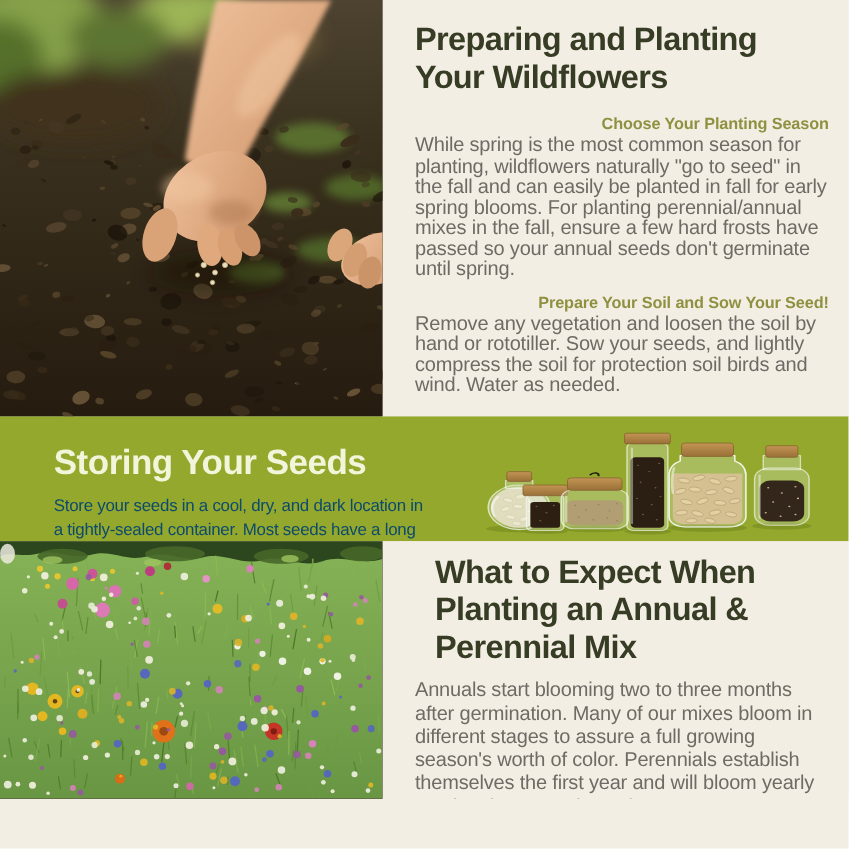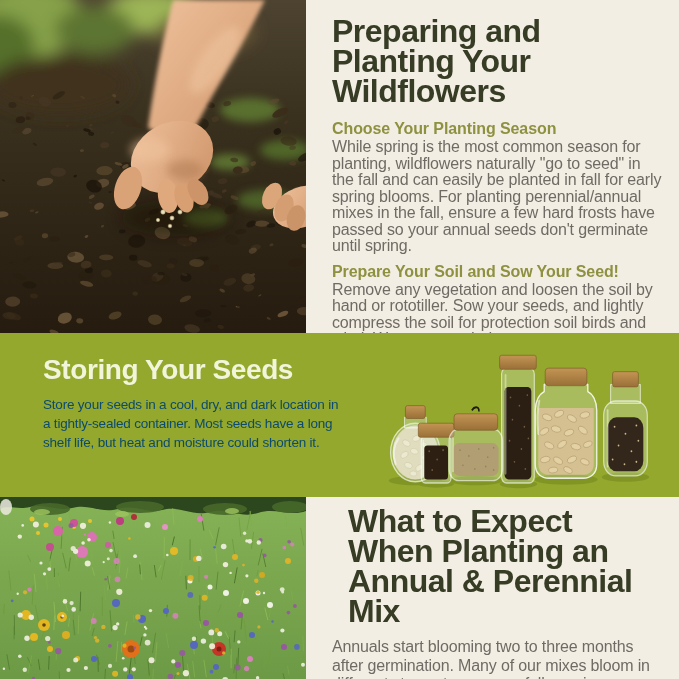--- a/index.html
+++ b/index.html
@@ -12,35 +12,35 @@
   .row.top{height:333px;}
   .row.bottom{height:206px;}
   figure{margin:0;padding:0;position:relative;overflow:hidden;}
   .photo{width:306px;height:100%;flex:0 0 306px;background:#2b2115;}
   .photo svg{display:block;width:100%;height:100%;}
   .panel{flex:1;background:#f3eee4;overflow:hidden;}
   .panel-top{padding:12px 16px 0 26px;}
   .panel-bottom{padding:7px 16px 0 26px;}
   h1,h2,h3,p{margin:0;}
   .big-title{
-    color:#373d25;font-size:32px;line-height:30px;font-weight:700;
+    color:#373d25;font-size:26px;line-height:30px;font-weight:700;
     letter-spacing:-0.5px;margin:4px 0 15px 0;
   }
   .sec{margin-bottom:9px;}
   .sec h3{
-    color:#8d9140;font-size:16px;line-height:16px;font-weight:700;
-    letter-spacing:-0.1px;margin:0 0 2px 0;
+    color:#8d9140;font-size:13px;line-height:16px;font-weight:700;
+    letter-spacing:-0.1px;margin:0 0 2px 0;text-align:right;
   }
   .sec p, .panel-bottom p{
     color:#6f6b64;font-size:16px;line-height:16.5px;letter-spacing:-0.15px;
   }
   .panel-bottom .big-title{margin:2px 0 12px 16px;}
   .panel-bottom p{line-height:18.5px;}
   
-  .band{height:164px;background:#93a82c;display:flex;overflow:hidden;}
+  .band{height:100px;background:#93a82c;display:flex;overflow:hidden;}
   .band-left{flex:0 0 340px;padding:14px 0 0 43px;box-sizing:border-box;}
   .band-left h2{
     color:#f2f5da;font-size:28px;line-height:32px;font-weight:700;
     letter-spacing:-0.4px;margin:7px 0 9px 0;
   }
   .band-left p{
     color:#0c4a6e;font-size:13.5px;line-height:19px;letter-spacing:-0.2px;
     width:300px;
   }
   .band-right{flex:1;position:relative;}

